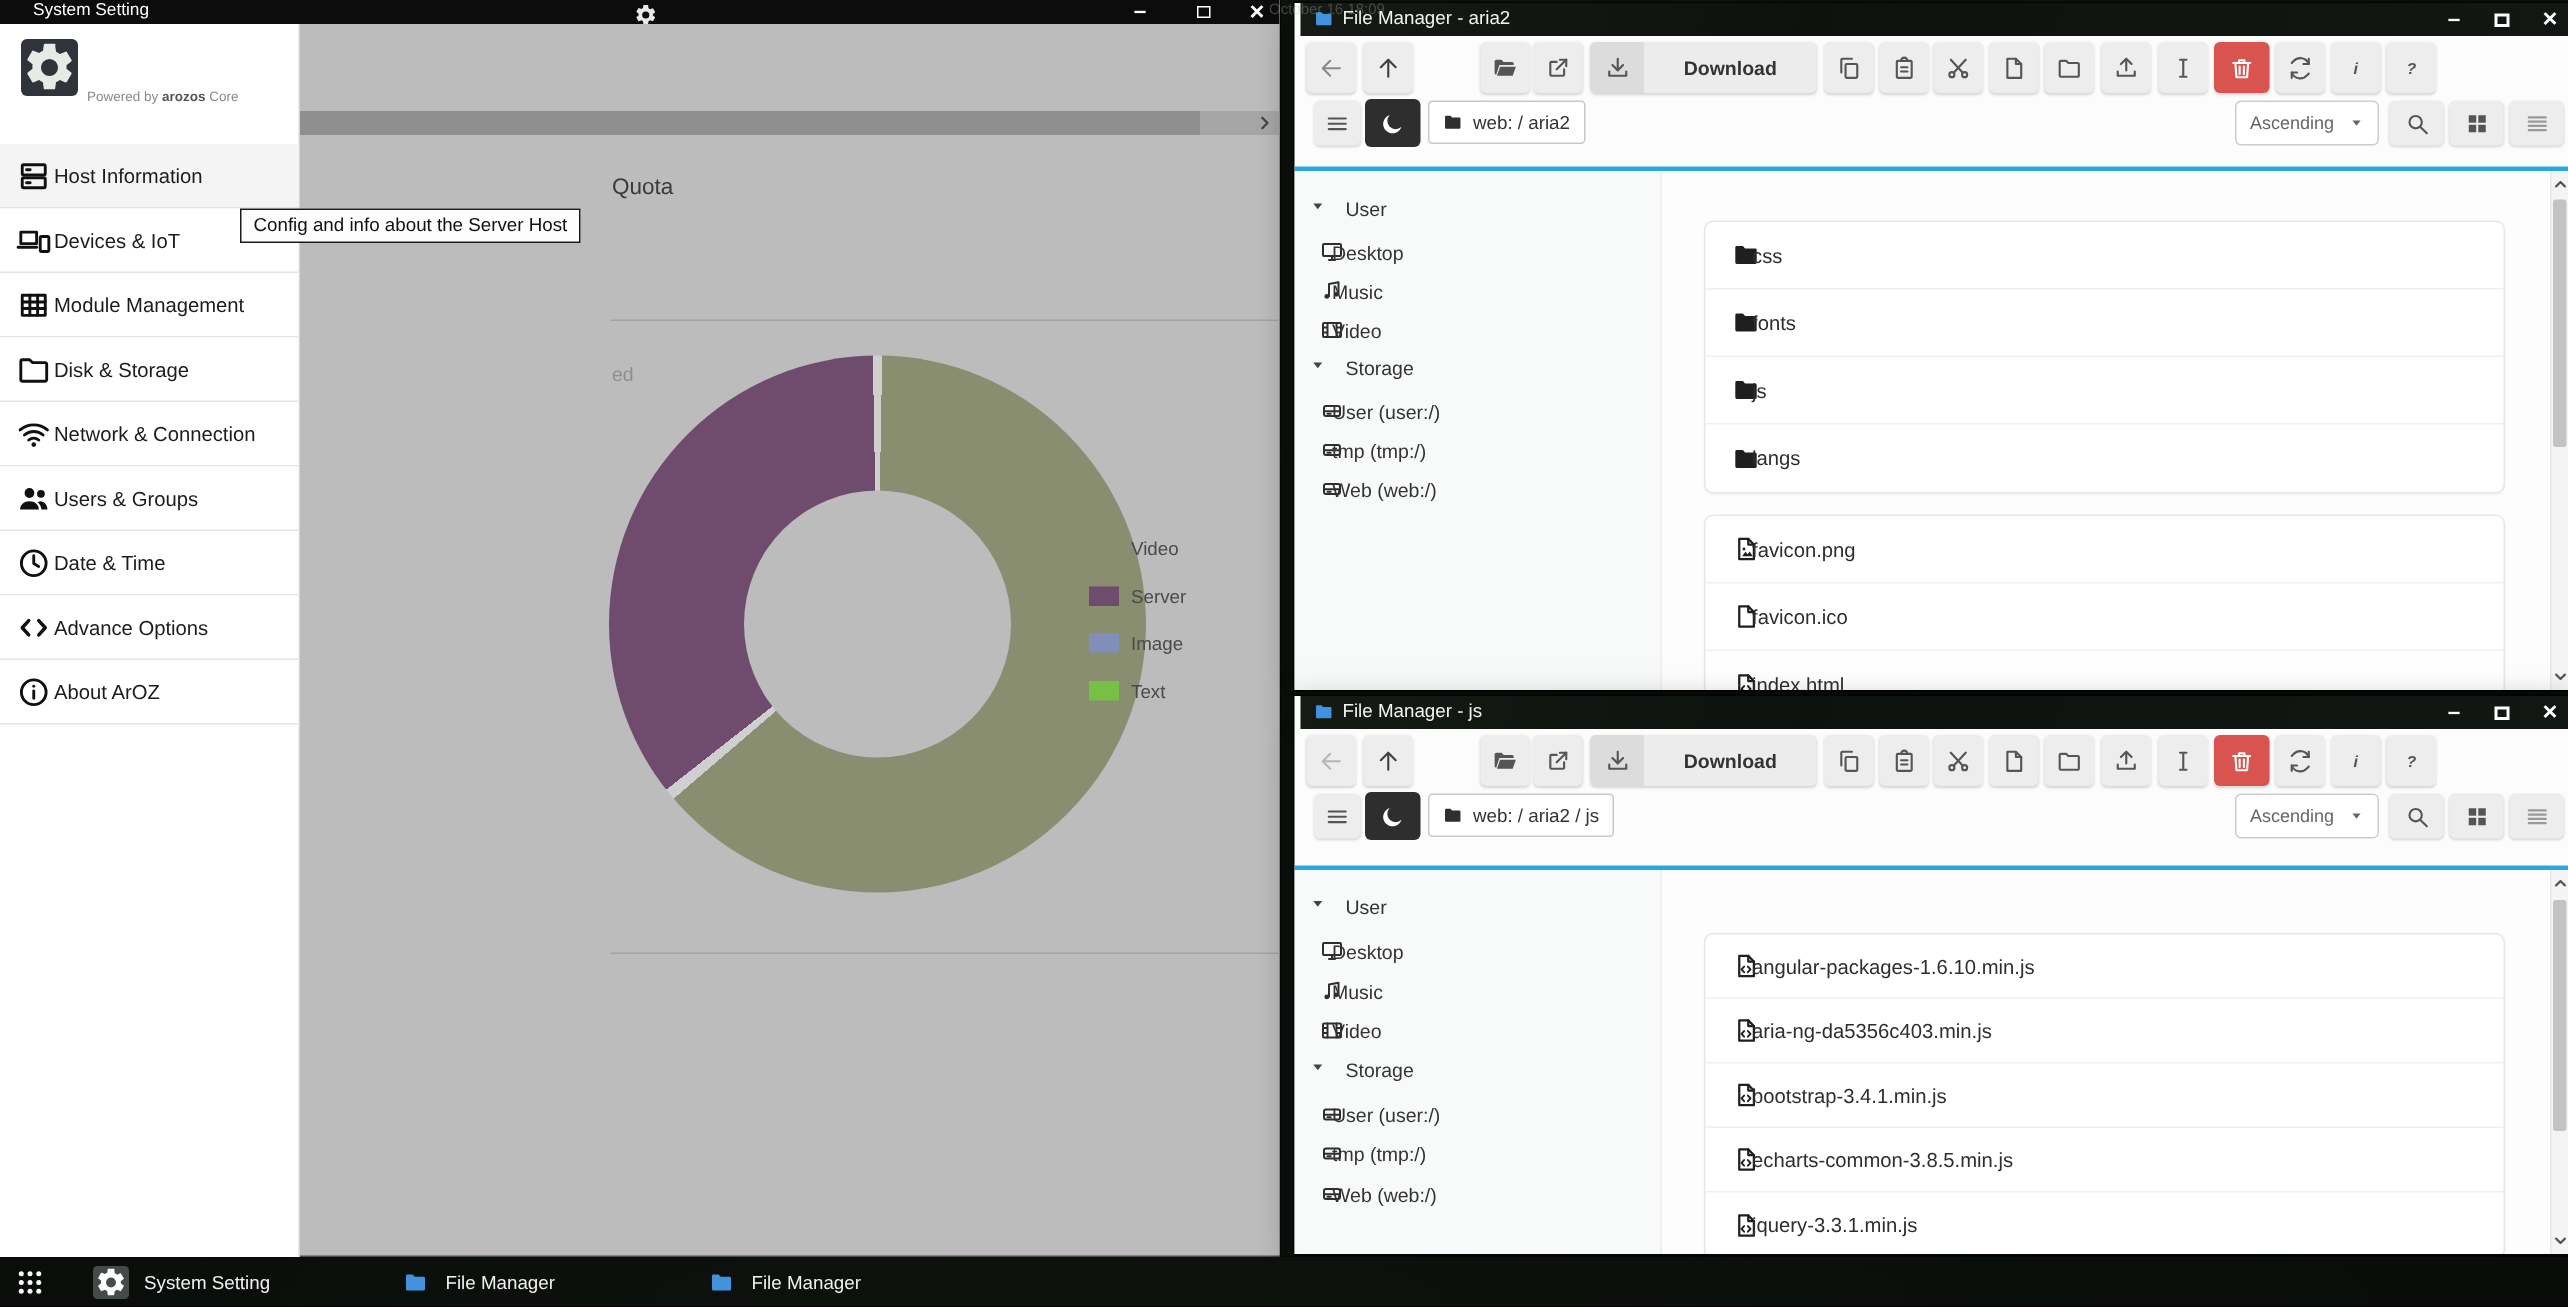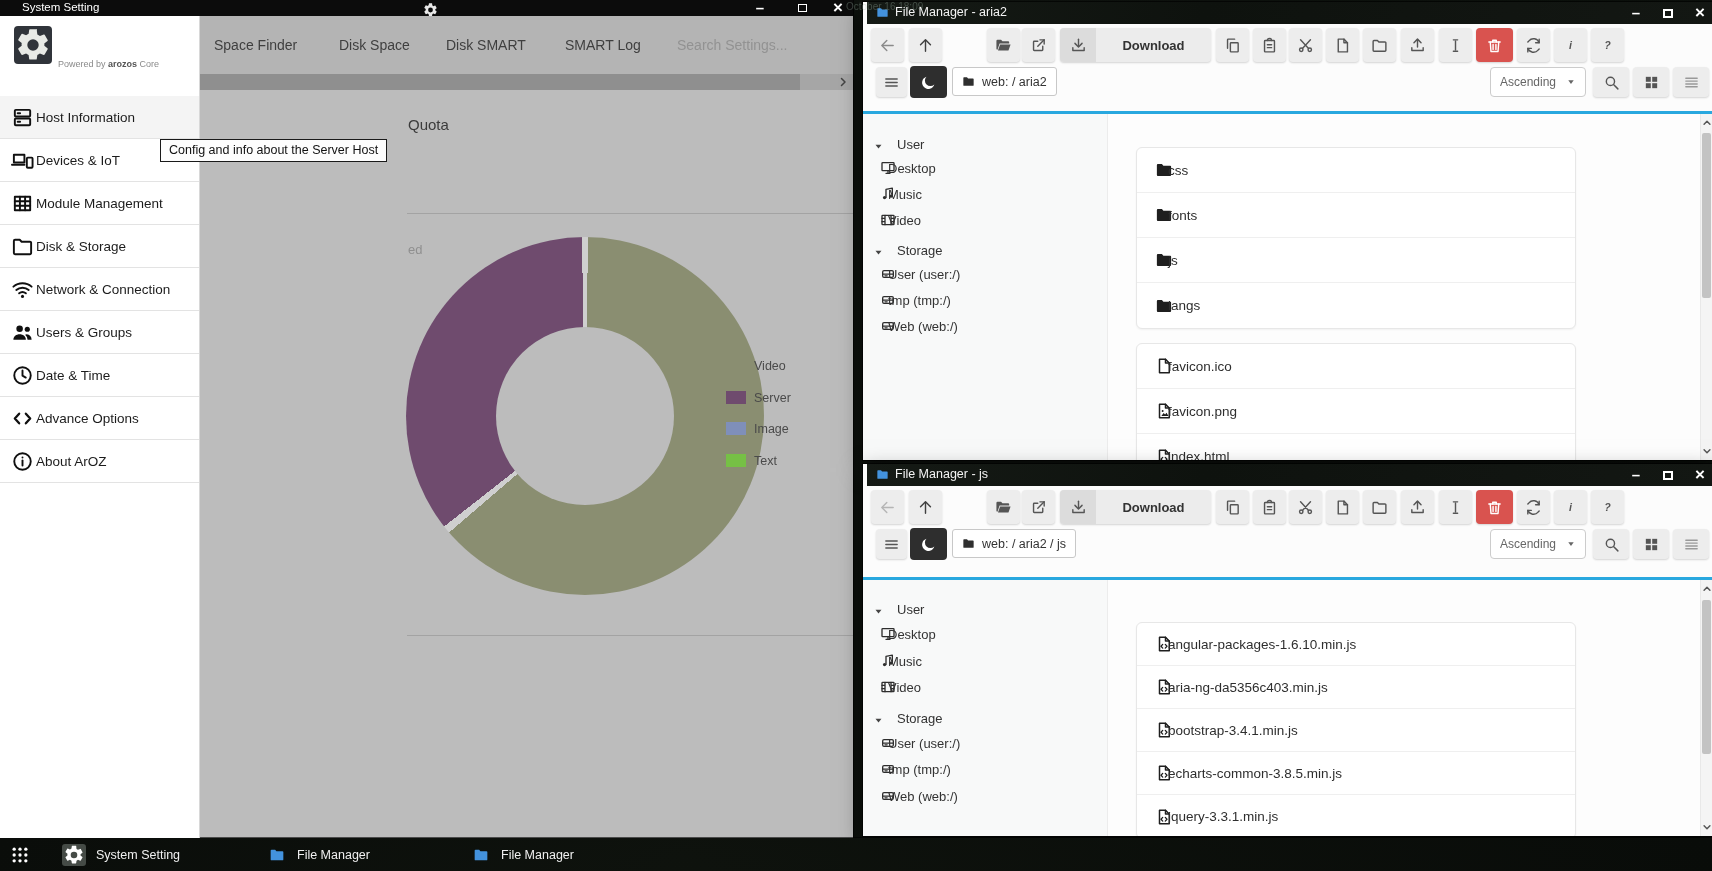--- a/index.html
+++ b/index.html
@@ -48,27 +48,27 @@
        display:flex;align-items:center;justify-content:space-between;padding:0 9px;color:#666;font-size:12px;}
   .sort svg{width:9px;height:9px;}
   .accent{position:absolute;left:0;right:0;height:3px;}
   
   .fm-side{position:absolute;left:0;width:245px;bottom:0;background:#f8f9f9;border-right:1px solid #ececec;}
   .fm-main{position:absolute;left:245px;right:12px;bottom:0;background:#fdfdfd;}
   .fm-scroll{position:absolute;right:0;width:12px;bottom:0;background:#f4f4f4;border-left:1px solid #e8e8e8;color:#555;}
   .thumb{position:absolute;left:1px;right:1px;background:#c3c3c3;border-radius:2px;}
   .sarrow{position:absolute;left:1px;width:10px;height:10px;color:#555;}
   .sarrow svg{width:10px;height:10px;}
-  .tree-sec{position:absolute;left:0;height:20px;display:flex;align-items:flex-end;color:#333;}
+  .tree-sec{position:absolute;left:0;height:20px;display:flex;align-items:flex-start;color:#333;}
   .tree-sec .car{width:11px;height:11px;margin-left:10px;color:#444;}
   .tree-sec span{margin-left:13px;font-size:13px;}
   .tree-item{position:absolute;left:0;height:20px;display:flex;align-items:center;color:#333;}
   .tree-item svg{width:16px;height:15px;margin-left:17px;color:#2e2e2e;}
   .tree-item span{margin-left:9px;font-size:13px;}
-  .card{position:absolute;left:28px;width:440px;background:#fff;border:1px solid #e7e7e7;border-radius:6px;
+  .card{position:absolute;left:28px;width:534px;background:#fff;border:1px solid #e7e7e7;border-radius:6px;
        box-shadow:0 1px 2px rgba(0,0,0,.05);overflow:hidden;}
   .frow{height:45px;display:flex;align-items:center;border-bottom:1px solid #efefef;}
   .frow:last-child{border-bottom:none;}
   .frow svg{width:18px;height:18px;margin-left:18px;color:#1f1f1f;}
   .frow span{margin-left:13px;font-size:13.5px;color:#2e2e2e;}
   .frow43{height:43px;}
   
   #winA{left:0;top:0;width:853px;height:838px;background:#fff;}
   #winA-tbar{position:absolute;left:0;right:0;top:0;height:16px;background:#0c0c0c;}
   #winA-tbar .ti{position:absolute;left:22px;top:1px;font-size:11.5px;color:#fff;}
@@ -126,27 +126,20 @@
         </i>
       <span class="ti">System Setting</span>
       <span class="actl ctl-min" style="left:752px;">–</span>
       <span class="actl" style="left:794px;">
           <span class="ctl-box" style="width:9px;height:8px;border-width:1.5px;"></span>
         </span>
       <span class="actl ctl-x" style="left:830px;">×</span>
     </div>
 
     <div class="dimzone">
-      <div class="tabstrip">
-        <span class="tab" style="left:14px;">Space Finder</span>
-        <span class="tab" style="left:139px;">Disk Space</span>
-        <span class="tab" style="left:246px;">Disk SMART</span>
-        <span class="tab" style="left:365px;">SMART Log</span>
-        <span class="tab" style="left:477px;color:#929292;">Search Settings...</span>
-      </div>
       <div class="hscroll">
         <div class="hthumb"></div>
         <span class="harrow">
             <i style="display: block; width: 100%; height: 100%;">
               <svg viewBox="0 0 24 24" fill="none" stroke="currentColor" stroke-width="2" stroke-linecap="round" stroke-linejoin="round" style="width:100%;height:100%;">
                 <path d="M9 5l7 7-7 7" stroke-width="3"></path>
               </svg>
             </i>
           </span>
       </div>
@@ -602,34 +595,34 @@
             </i>
             <span>langs</span>
           </div>
       </div>
       <div class="card" style="top:229px;height:140px;">
         <div class="frow">
             <i style="color: rgb(51, 51, 51); display: block; width: 18px; height: 18px;">
               <svg viewBox="0 0 24 24" fill="none" stroke="currentColor" stroke-width="2" stroke-linecap="round" stroke-linejoin="round" style="width:100%;height:100%;">
                 <path d="M6 3h8l5 5v13H6z"></path>
                 <path d="M14 3v5h5"></path>
-              </svg>
-            </i>
-            <span>favicon.ico</span>
+                <circle cx="10.2" cy="12" r="1.3" fill="currentColor" stroke="none"></circle>
+                <path fill="currentColor" stroke="none" d="M8.5 18.5l3-4 2 2.2 1.8-2.4 2.7 4.2z"></path>
+              </svg>
+            </i>
+            <span>favicon.png</span>
           </div>
         <div class="frow">
             <i style="color: rgb(51, 51, 51); display: block; width: 18px; height: 18px;">
               <svg viewBox="0 0 24 24" fill="none" stroke="currentColor" stroke-width="2" stroke-linecap="round" stroke-linejoin="round" style="width:100%;height:100%;">
                 <path d="M6 3h8l5 5v13H6z"></path>
                 <path d="M14 3v5h5"></path>
-                <circle cx="10.2" cy="12" r="1.3" fill="currentColor" stroke="none"></circle>
-                <path fill="currentColor" stroke="none" d="M8.5 18.5l3-4 2 2.2 1.8-2.4 2.7 4.2z"></path>
-              </svg>
-            </i>
-            <span>favicon.png</span>
+              </svg>
+            </i>
+            <span>favicon.ico</span>
           </div>
         <div class="frow">
             <i style="color: rgb(51, 51, 51); display: block; width: 18px; height: 18px;">
               <svg viewBox="0 0 24 24" fill="none" stroke="currentColor" stroke-width="2" stroke-linecap="round" stroke-linejoin="round" style="width:100%;height:100%;">
                 <path d="M6 3h8l5 5v13H6z"></path>
                 <path d="M14 3v5h5"></path>
                 <path d="M10.3 12.5 8 15l2.3 2.5M13.7 12.5 16 15l-2.3 2.5" stroke-width="1.7"></path>
               </svg>
             </i>
             <span>index.html</span>

